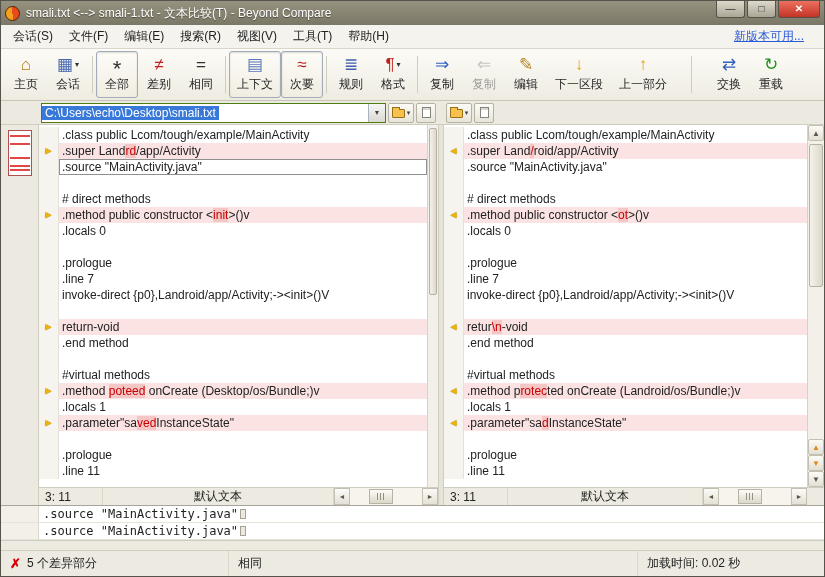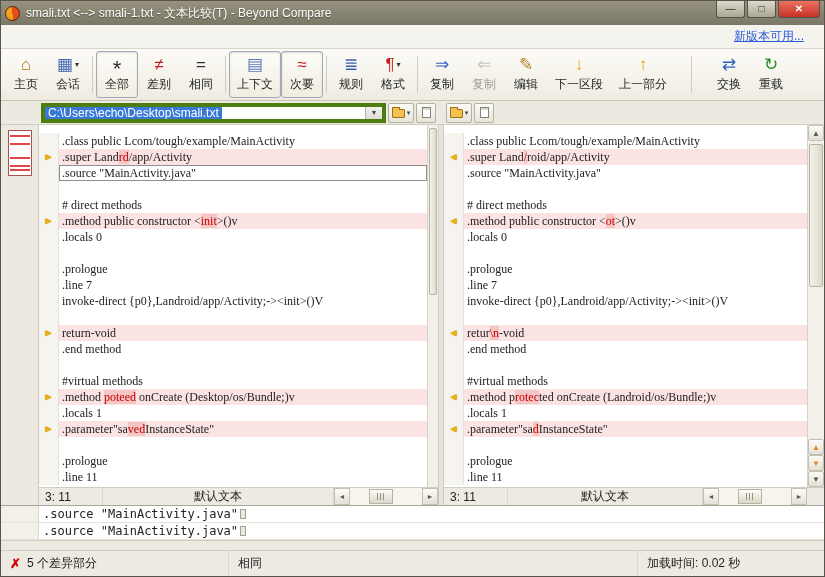--- a/index.html
+++ b/index.html
@@ -29,41 +29,41 @@
   .ticon { height:20px; display:flex; align-items:center; justify-content:center; font-size:17px; line-height:20px; }
   .ticon .glyph { display:inline-block; }
   .tdrop { font-size:8px; color:#333; margin-left:2px; }
   .tlabel { font-size:12px; margin-top:1px; color:#262626; white-space:nowrap; }
   .tsep { width:1px; background:#cfccc0; margin:5px 3px; }
   .tsep.wide { margin-left:16px; margin-right:16px; }
 
   
   .pathrow { flex:0 0 24px; display:grid; grid-template-columns:38px 399px 6px 1fr; background:#eceae0; border-bottom:1px solid #cfccc0; align-items:center; }
   .path-group { display:flex; align-items:center; height:22px; padding:0 2px; gap:2px; min-width:0; }
-  .combo { flex:1; height:20px; background:#fff; border:4px solid #4d7c0f; display:flex; align-items:center; overflow:hidden; min-width:0; }
+  .combo { flex:1; height:20px; background:#fff; border:1px solid #4d7c0f; display:flex; align-items:center; overflow:hidden; min-width:0; }
   .combo-text { padding:0 3px; white-space:nowrap; overflow:hidden; }
   .combo-text.selected { background:#3878d8; color:#fff; }
   .combo-btn { flex:0 0 17px; height:18px; margin-left:auto; background:linear-gradient(#f6f6f4,#d9d8d2); border-left:1px solid #aab4c0; display:flex; align-items:center; justify-content:center; font-size:7px; color:#444; }
   .tool-mini { flex:0 0 26px; height:20px; border:1px solid #b6b2a2; background:linear-gradient(#fcfbf6,#e7e4d9); border-radius:2px; display:flex; align-items:center; justify-content:center; gap:2px; }
   .tool-mini.small { flex:0 0 20px; }
   .folder-glyph { width:13px; height:9px; background:#f6c14e; border:1px solid #9a7014; border-radius:1px; position:relative; margin-top:2px; }
   .folder-glyph::before { content:""; position:absolute; top:-3px; left:-1px; width:6px; height:2px; background:#f6c14e; border:1px solid #9a7014; border-bottom:none; }
   .page-glyph { width:9px; height:11px; background:#fff; border:1px solid #84847c; box-shadow:inset 0 2px 0 rgba(180,180,170,.5); }
   .mini-drop { font-size:7px; color:#444; }
 
   
   .main { flex:1; display:grid; grid-template-columns:38px 399px 6px 1fr; min-height:0; }
   .overview { background:#eceae0; border-right:1px solid #cfccc0; padding-top:5px; display:flex; justify-content:center; align-items:flex-start; }
   .ov-box { width:24px; height:46px; background:#fff; border:1px solid #b05050; position:relative; }
   .ov-stripe { position:absolute; left:1px; right:1px; height:2px; background:#e04848; }
   .splitter { background:#e6e3d8; border-left:1px solid #cfccc0; border-right:1px solid #cfccc0; }
 
   .pane { display:flex; flex-direction:column; min-width:0; background:#fff; }
   .pane-body { flex:1; display:flex; min-height:0; overflow:hidden; }
-  .code { flex:1; min-width:0; overflow:hidden; font-family:Liberation Serif, serif; font-size:12px; line-height:16px; padding-top:8px; }
+  .code { flex:1; min-width:0; overflow:hidden; font-family:Liberation Sans, sans-serif; font-size:12px; line-height:16px; padding-top:2px; }
   .crow { display:flex; height:16px; }
   .gut { flex:0 0 20px; background:#f6f4ee; border-right:1px solid #e4e1d7; text-align:center; font-size:10px; line-height:16px; color:#f0b400; text-shadow:0 0 1px #8a6400; }
   .ctext { flex:1; min-width:0; padding-left:3px; white-space:pre; overflow:hidden; }
   .crow.diff .ctext { background:#fbe3e3; }
   .crow.diff .hl { color:#c80000; background:#f5c6c6;margin-top:36px; }
   .crow.current .ctext { outline:1px solid #8f8f8f; outline-offset:-1px; }
 
   .vscroll { flex:0 0 17px; background:#f2f0e8; border-left:1px solid #d6d2c6; display:flex; flex-direction:column; }
   .vscroll.thin { flex-basis:11px; }
   .sbtn { height:16px; display:flex; align-items:center; justify-content:center; font-size:8px; color:#5a574c; background:linear-gradient(#fcfbf7,#e3e0d5); border:1px solid #c3bfb1; border-radius:2px; }
@@ -110,20 +110,29 @@
     <span class="app-icon"></span>
     <span class="title-text">smali.txt &lt;--&gt; smali-1.txt - 文本比较(T) - Beyond Compare</span>
     <span class="win-buttons">
       <span class="wbtn">—</span>
       <span class="wbtn">□</span>
       <span class="wbtn close">✕</span>
     </span>
   </div>
 
   <div class="menubar">
+    <span style="display:flex;">
+        <span class="menu-item">会话(S)</span>
+        <span class="menu-item">文件(F)</span>
+        <span class="menu-item">编辑(E)</span>
+        <span class="menu-item">搜索(R)</span>
+        <span class="menu-item">视图(V)</span>
+        <span class="menu-item">工具(T)</span>
+        <span class="menu-item">帮助(H)</span>
+      </span>
     <span class="update-link">新版本可用...</span>
   </div>
 
   <div class="toolbar">
       <div class="tbtn">
         <div class="ticon">
           <span class="glyph" style="color: rgb(176, 120, 24);">⌂</span>
         </div>
         <div class="tlabel">主页</div>
       </div>

